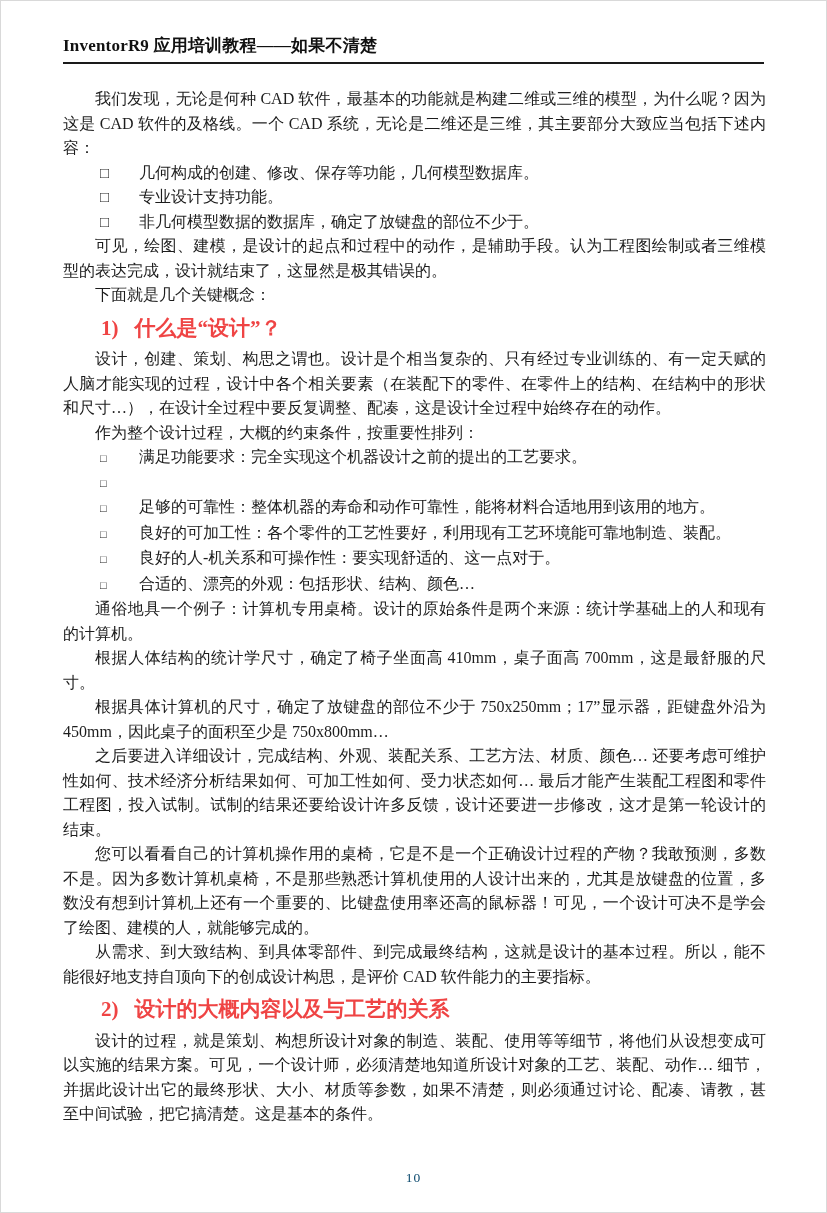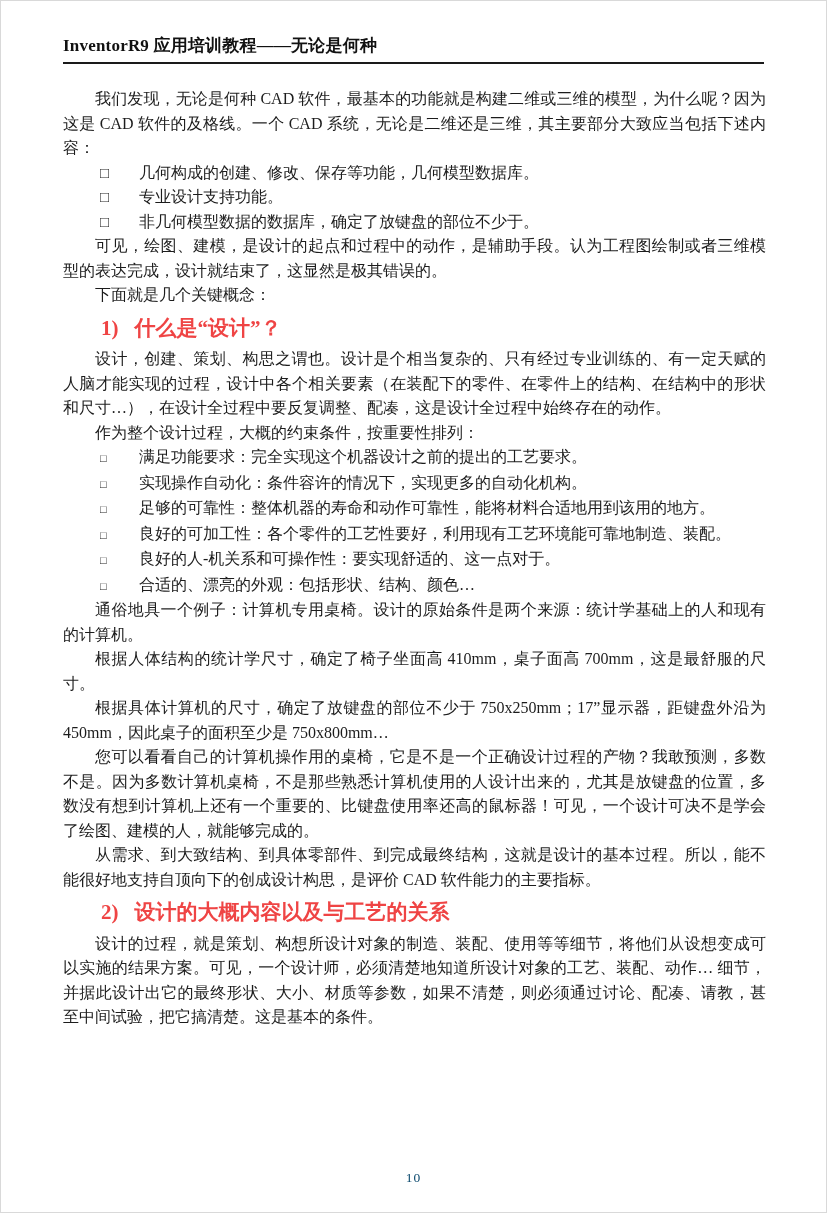--- a/index.html
+++ b/index.html
@@ -89,21 +89,21 @@
     color: #0c4a6e;
     letter-spacing: 1px;
   }
 </style>
 </head>
 <body>
 
 <div class="page">
 
   <div class="running-header">
-    <div class="header-title">InventorR9 应用培训教程——无论是何种</div>
+    <div class="header-title">InventorR9 应用培训教程——如果不清楚</div>
     <div class="header-rule"></div>
   </div>
 
   <div class="page-body">
 
 
     <p class="para">我们发现，无论是何种 CAD 软件，最基本的功能就是构建二维或三维的模型，为什么呢？因为这是 CAD 软件的及格线。一个 CAD 系统，无论是二维还是三维，其主要部分大致应当包括下述内容：</p>
 
     <div class="doc-list">
       <div class="list-item">
@@ -132,21 +132,20 @@
 
     <p class="para">作为整个设计过程，大概的约束条件，按重要性排列：</p>
 
     <div class="doc-list">
       <div class="list-item">
         <span class="bullet sm">□</span>
         <span class="li-text">满足功能要求：完全实现这个机器设计之前的提出的工艺要求。</span>
       </div>
       <div class="list-item">
         <span class="bullet sm">□</span>
-        <span class="li-text">实现操作自动化：条件容许的情况下，实现更多的自动化机构。</span>
       </div>
       <div class="list-item">
         <span class="bullet sm">□</span>
         <span class="li-text">足够的可靠性：整体机器的寿命和动作可靠性，能将材料合适地用到该用的地方。</span>
       </div>
       <div class="list-item">
         <span class="bullet sm">□</span>
         <span class="li-text">良好的可加工性：各个零件的工艺性要好，利用现有工艺环境能可靠地制造、装配。</span>
       </div>
       <div class="list-item">
@@ -158,20 +157,21 @@
         <span class="li-text">合适的、漂亮的外观：包括形状、结构、颜色…</span>
       </div>
     </div>
 
     <p class="para">通俗地具一个例子：计算机专用桌椅。设计的原始条件是两个来源：统计学基础上的人和现有的计算机。</p>
 
     <p class="para">根据人体结构的统计学尺寸，确定了椅子坐面高 410mm，桌子面高 700mm，这是最舒服的尺寸。</p>
 
     <p class="para">根据具体计算机的尺寸，确定了放键盘的部位不少于 750x250mm；17”显示器，距键盘外沿为 450mm，因此桌子的面积至少是 750x800mm…</p>
 
+    <p class="para">之后要进入详细设计，完成结构、外观、装配关系、工艺方法、材质、颜色… 还要考虑可维护性如何、技术经济分析结果如何、可加工性如何、受力状态如何… 最后才能产生装配工程图和零件工程图，投入试制。试制的结果还要给设计许多反馈，设计还要进一步修改，这才是第一轮设计的结束。</p>
 
     <p class="para">您可以看看自己的计算机操作用的桌椅，它是不是一个正确设计过程的产物？我敢预测，多数不是。因为多数计算机桌椅，不是那些熟悉计算机使用的人设计出来的，尤其是放键盘的位置，多数没有想到计算机上还有一个重要的、比键盘使用率还高的鼠标器！可见，一个设计可决不是学会了绘图、建模的人，就能够完成的。</p>
 
     <p class="para">从需求、到大致结构、到具体零部件、到完成最终结构，这就是设计的基本过程。所以，能不能很好地支持自顶向下的创成设计构思，是评价 CAD 软件能力的主要指标。</p>
 
     <div class="sec-heading">
       <span class="sec-num">2)</span><span class="sec-title">设计的大概内容以及与工艺的关系</span>
     </div>
 
     <p class="para">设计的过程，就是策划、构想所设计对象的制造、装配、使用等等细节，将他们从设想变成可以实施的结果方案。可见，一个设计师，必须清楚地知道所设计对象的工艺、装配、动作… 细节，并据此设计出它的最终形状、大小、材质等参数，如果不清楚，则必须通过讨论、配凑、请教，甚至中间试验，把它搞清楚。这是基本的条件。</p>

